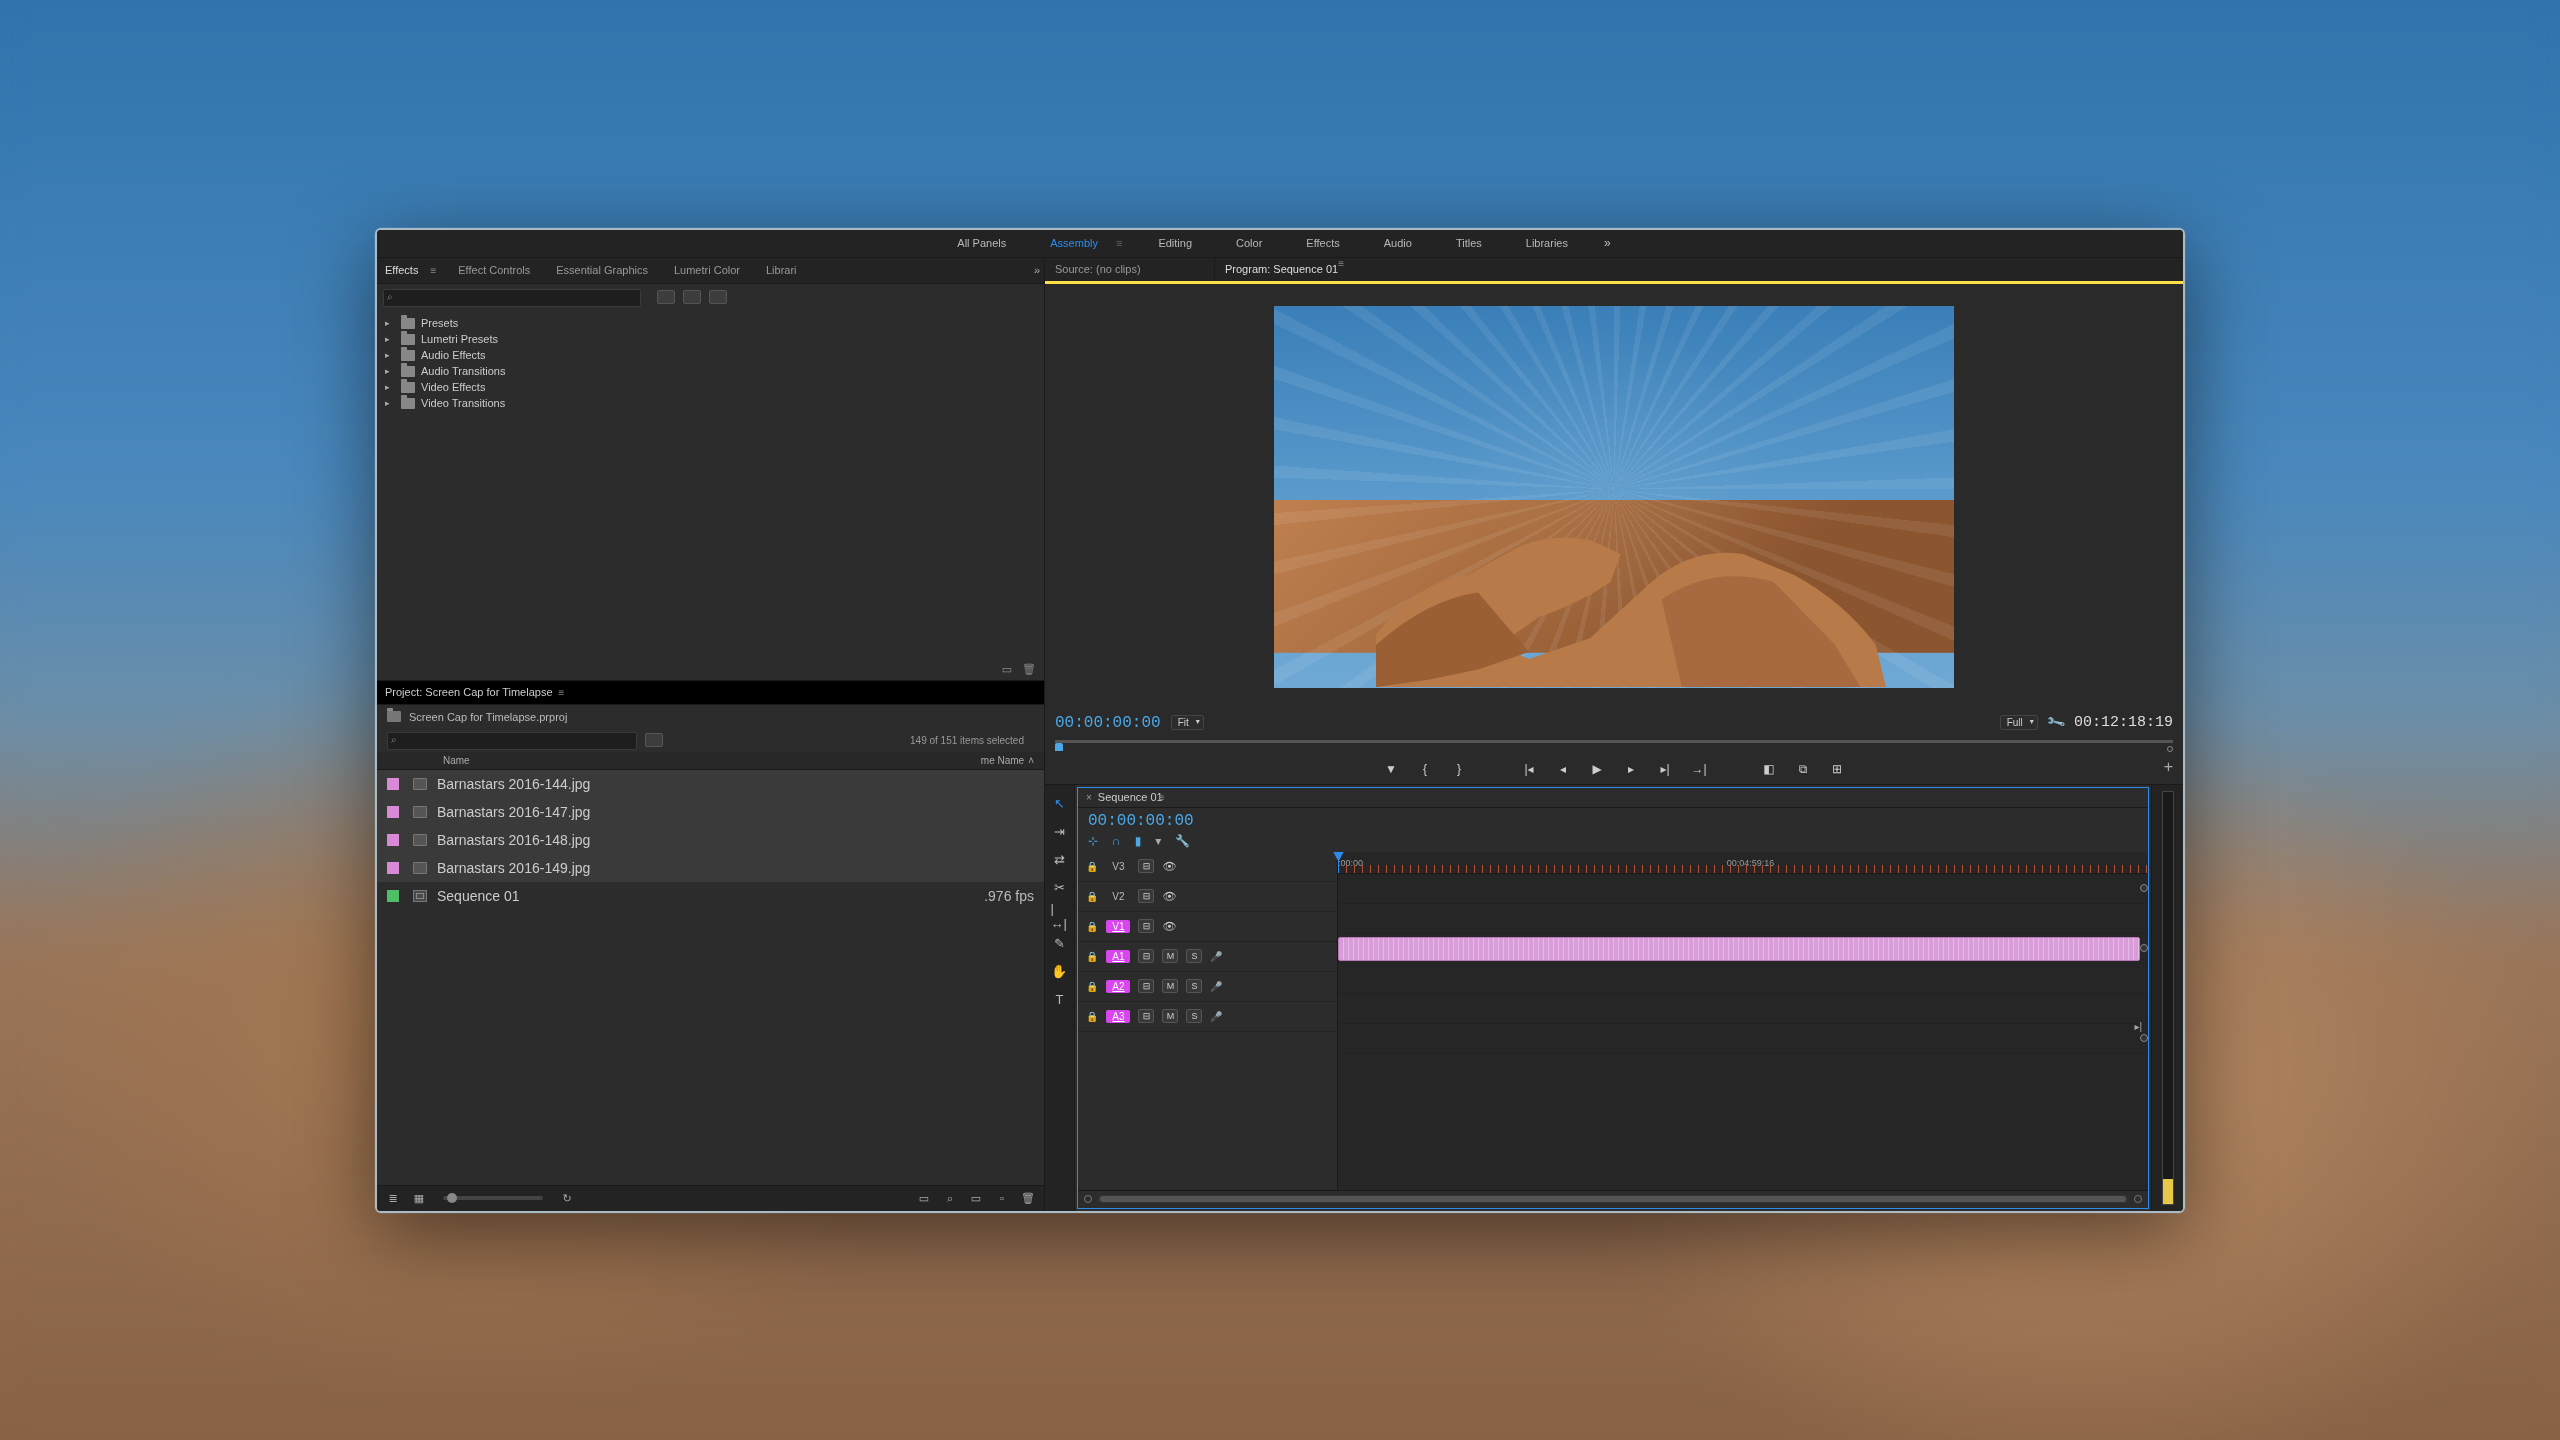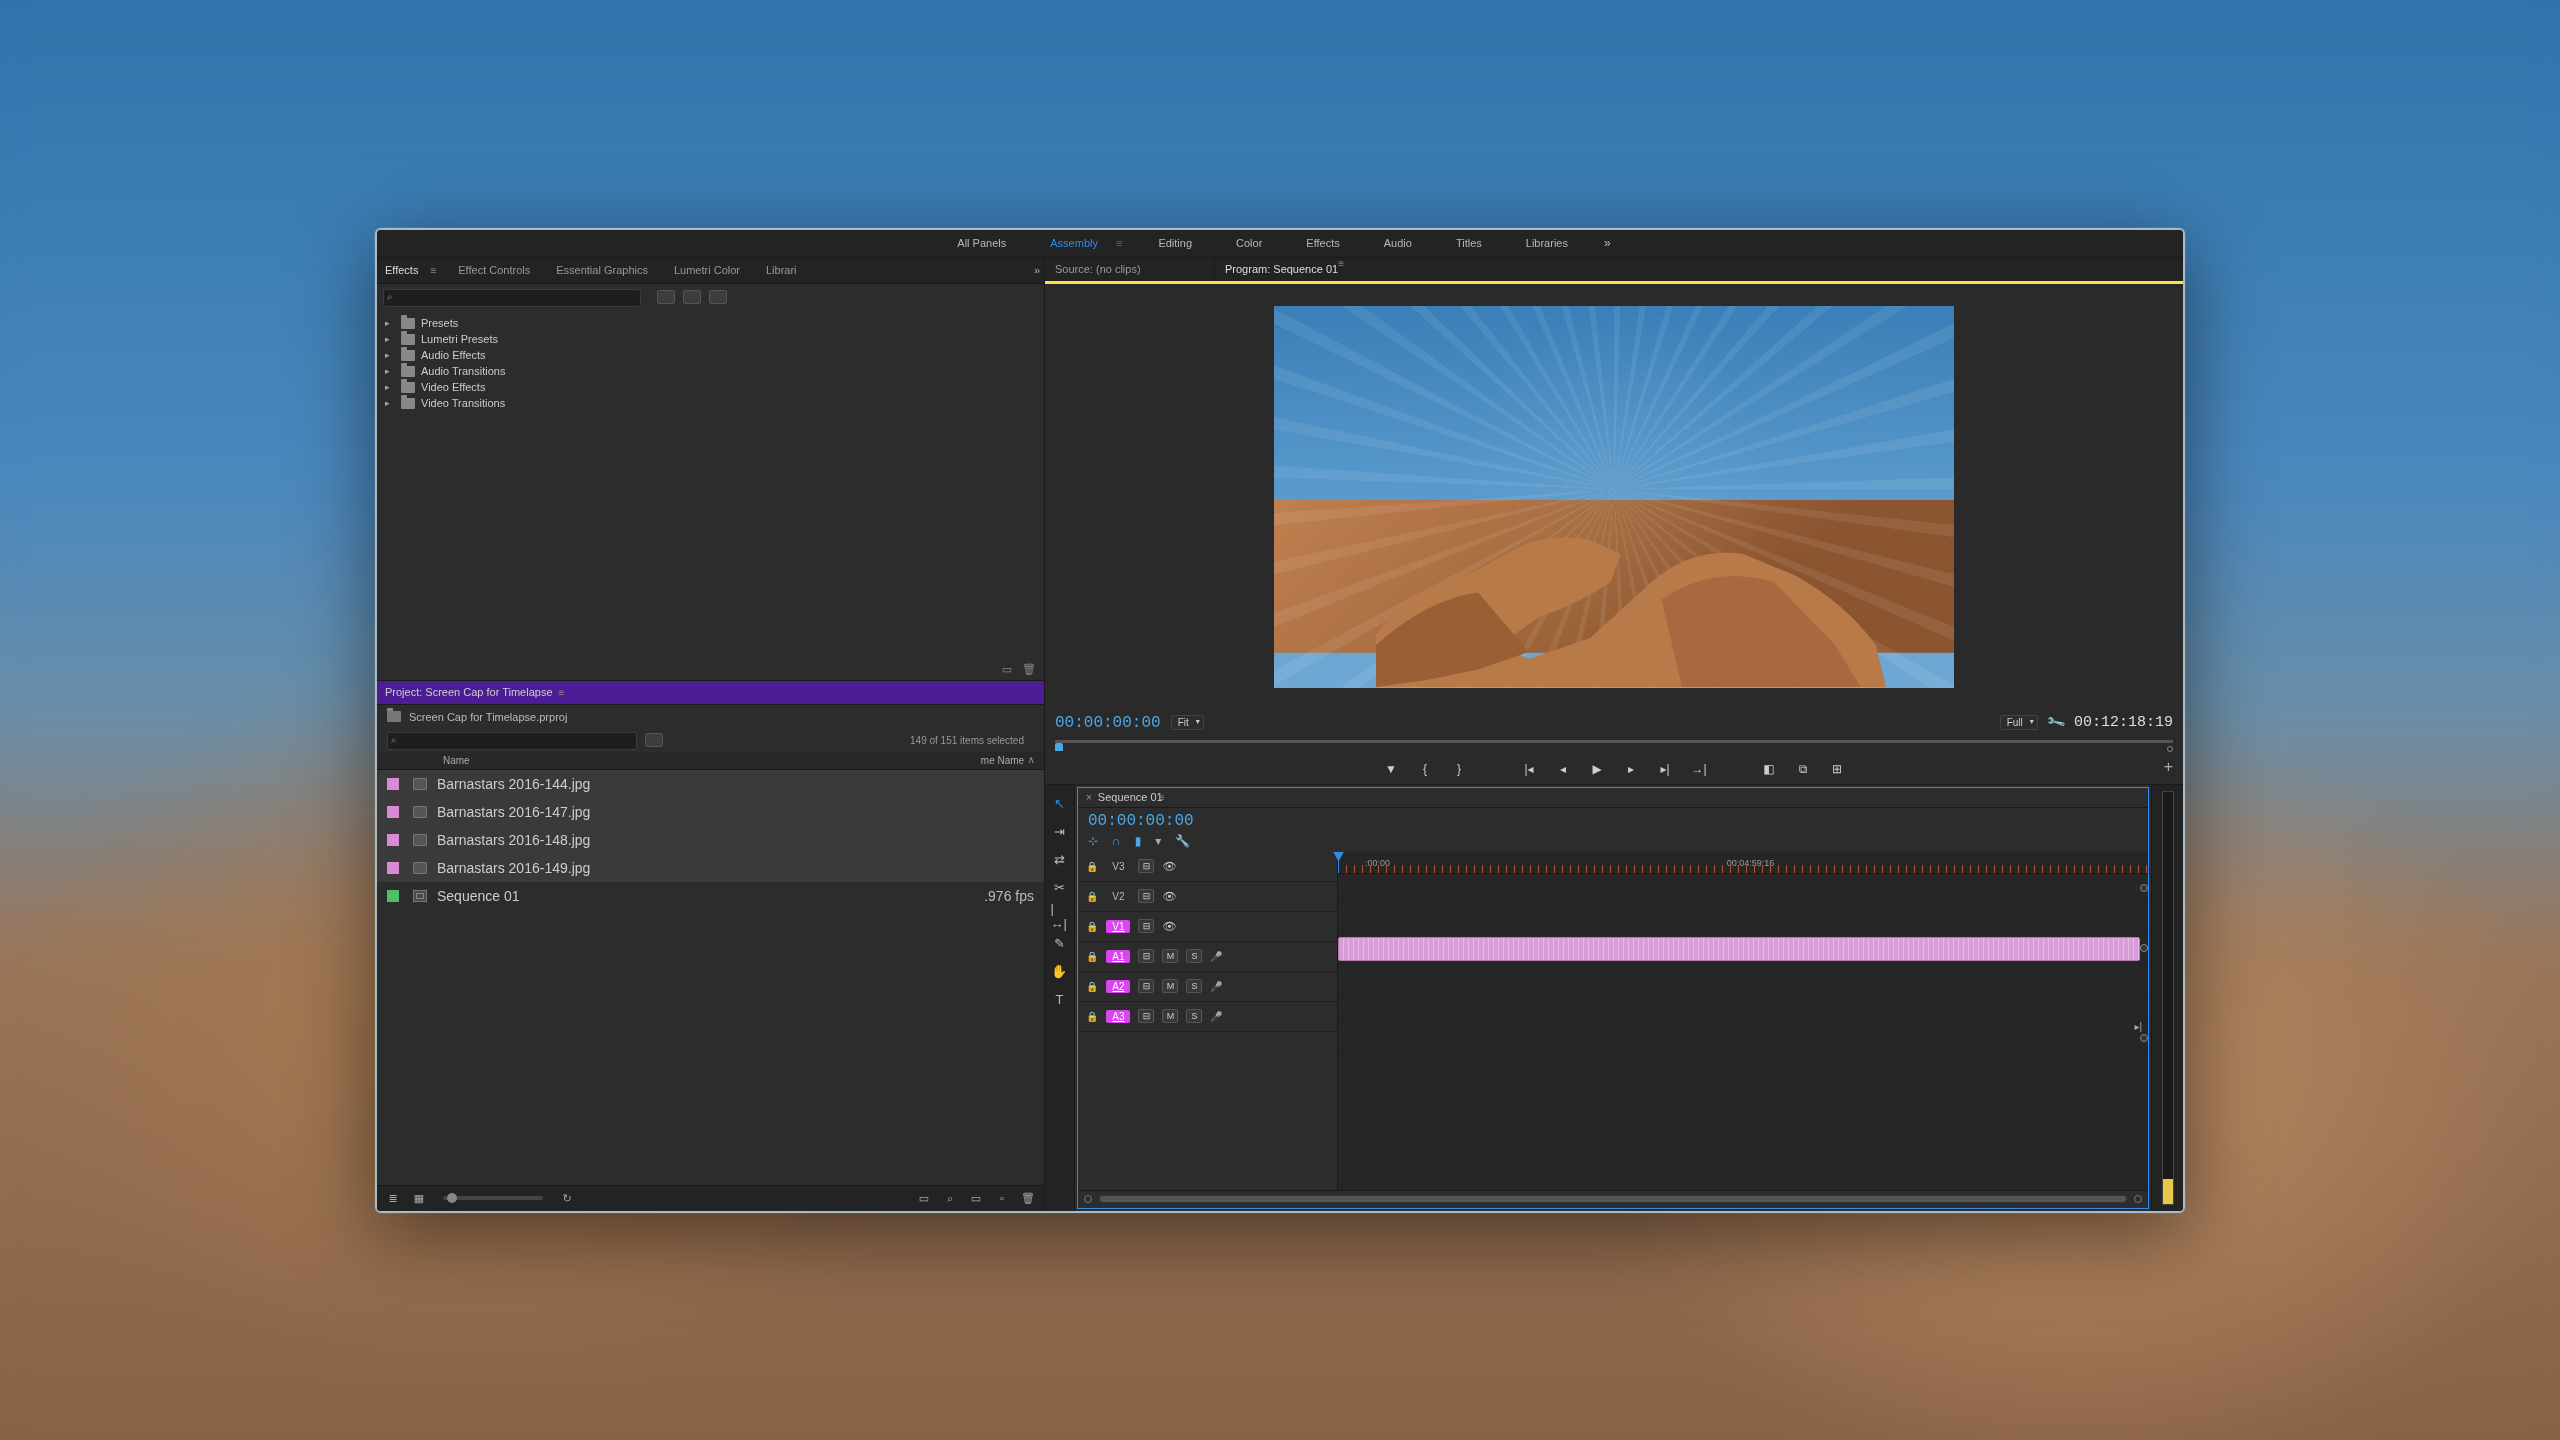--- a/index.html
+++ b/index.html
@@ -131,21 +131,21 @@
   flex-direction:column;
   border-top: 1px solid #1a1a1a;
 }
 .project-header {
   height: 24px;
   display:flex;
   align-items:center;
   padding: 0 8px;
   font-size:11px;
   color:#ccc;
-  background:#4c1d95;
+  background:#000000;
   border-bottom:1px solid #1a1a1a;
 }
 .project-file-row {
   display:flex;
   align-items:center;
   gap:8px;
   padding: 6px 10px;
   font-size:11px;
   color:#bbb;
 }
@@ -700,21 +700,21 @@
                 <span class="lock-icon">🔒</span>
                 <span class="track-label target">A3</span>
                 <span class="track-toggle">⊟</span>
                 <span class="track-toggle">M</span>
                 <span class="track-toggle">S</span>
                 <span style="color:#aaa;">🎤</span>
               </div>
             </div>
             <div class="track-content">
               <div class="time-scale">
-                <span class="scale-mark" style="left:16px;padding-left:11px;">:00:00</span>
+                <span class="scale-mark" style="left:0;">:00:00</span>
                 <span class="scale-mark" style="left:48%;">00:04:59:16</span>
                 <div class="scale-tick-row"></div>
                 <div class="playhead"></div>
               </div>
               <div class="content-track">
                   <div class="end-marker"></div>
                 </div>
               <div class="content-track"></div>
               <div class="content-track">
                   <div class="clip-bar"></div>

